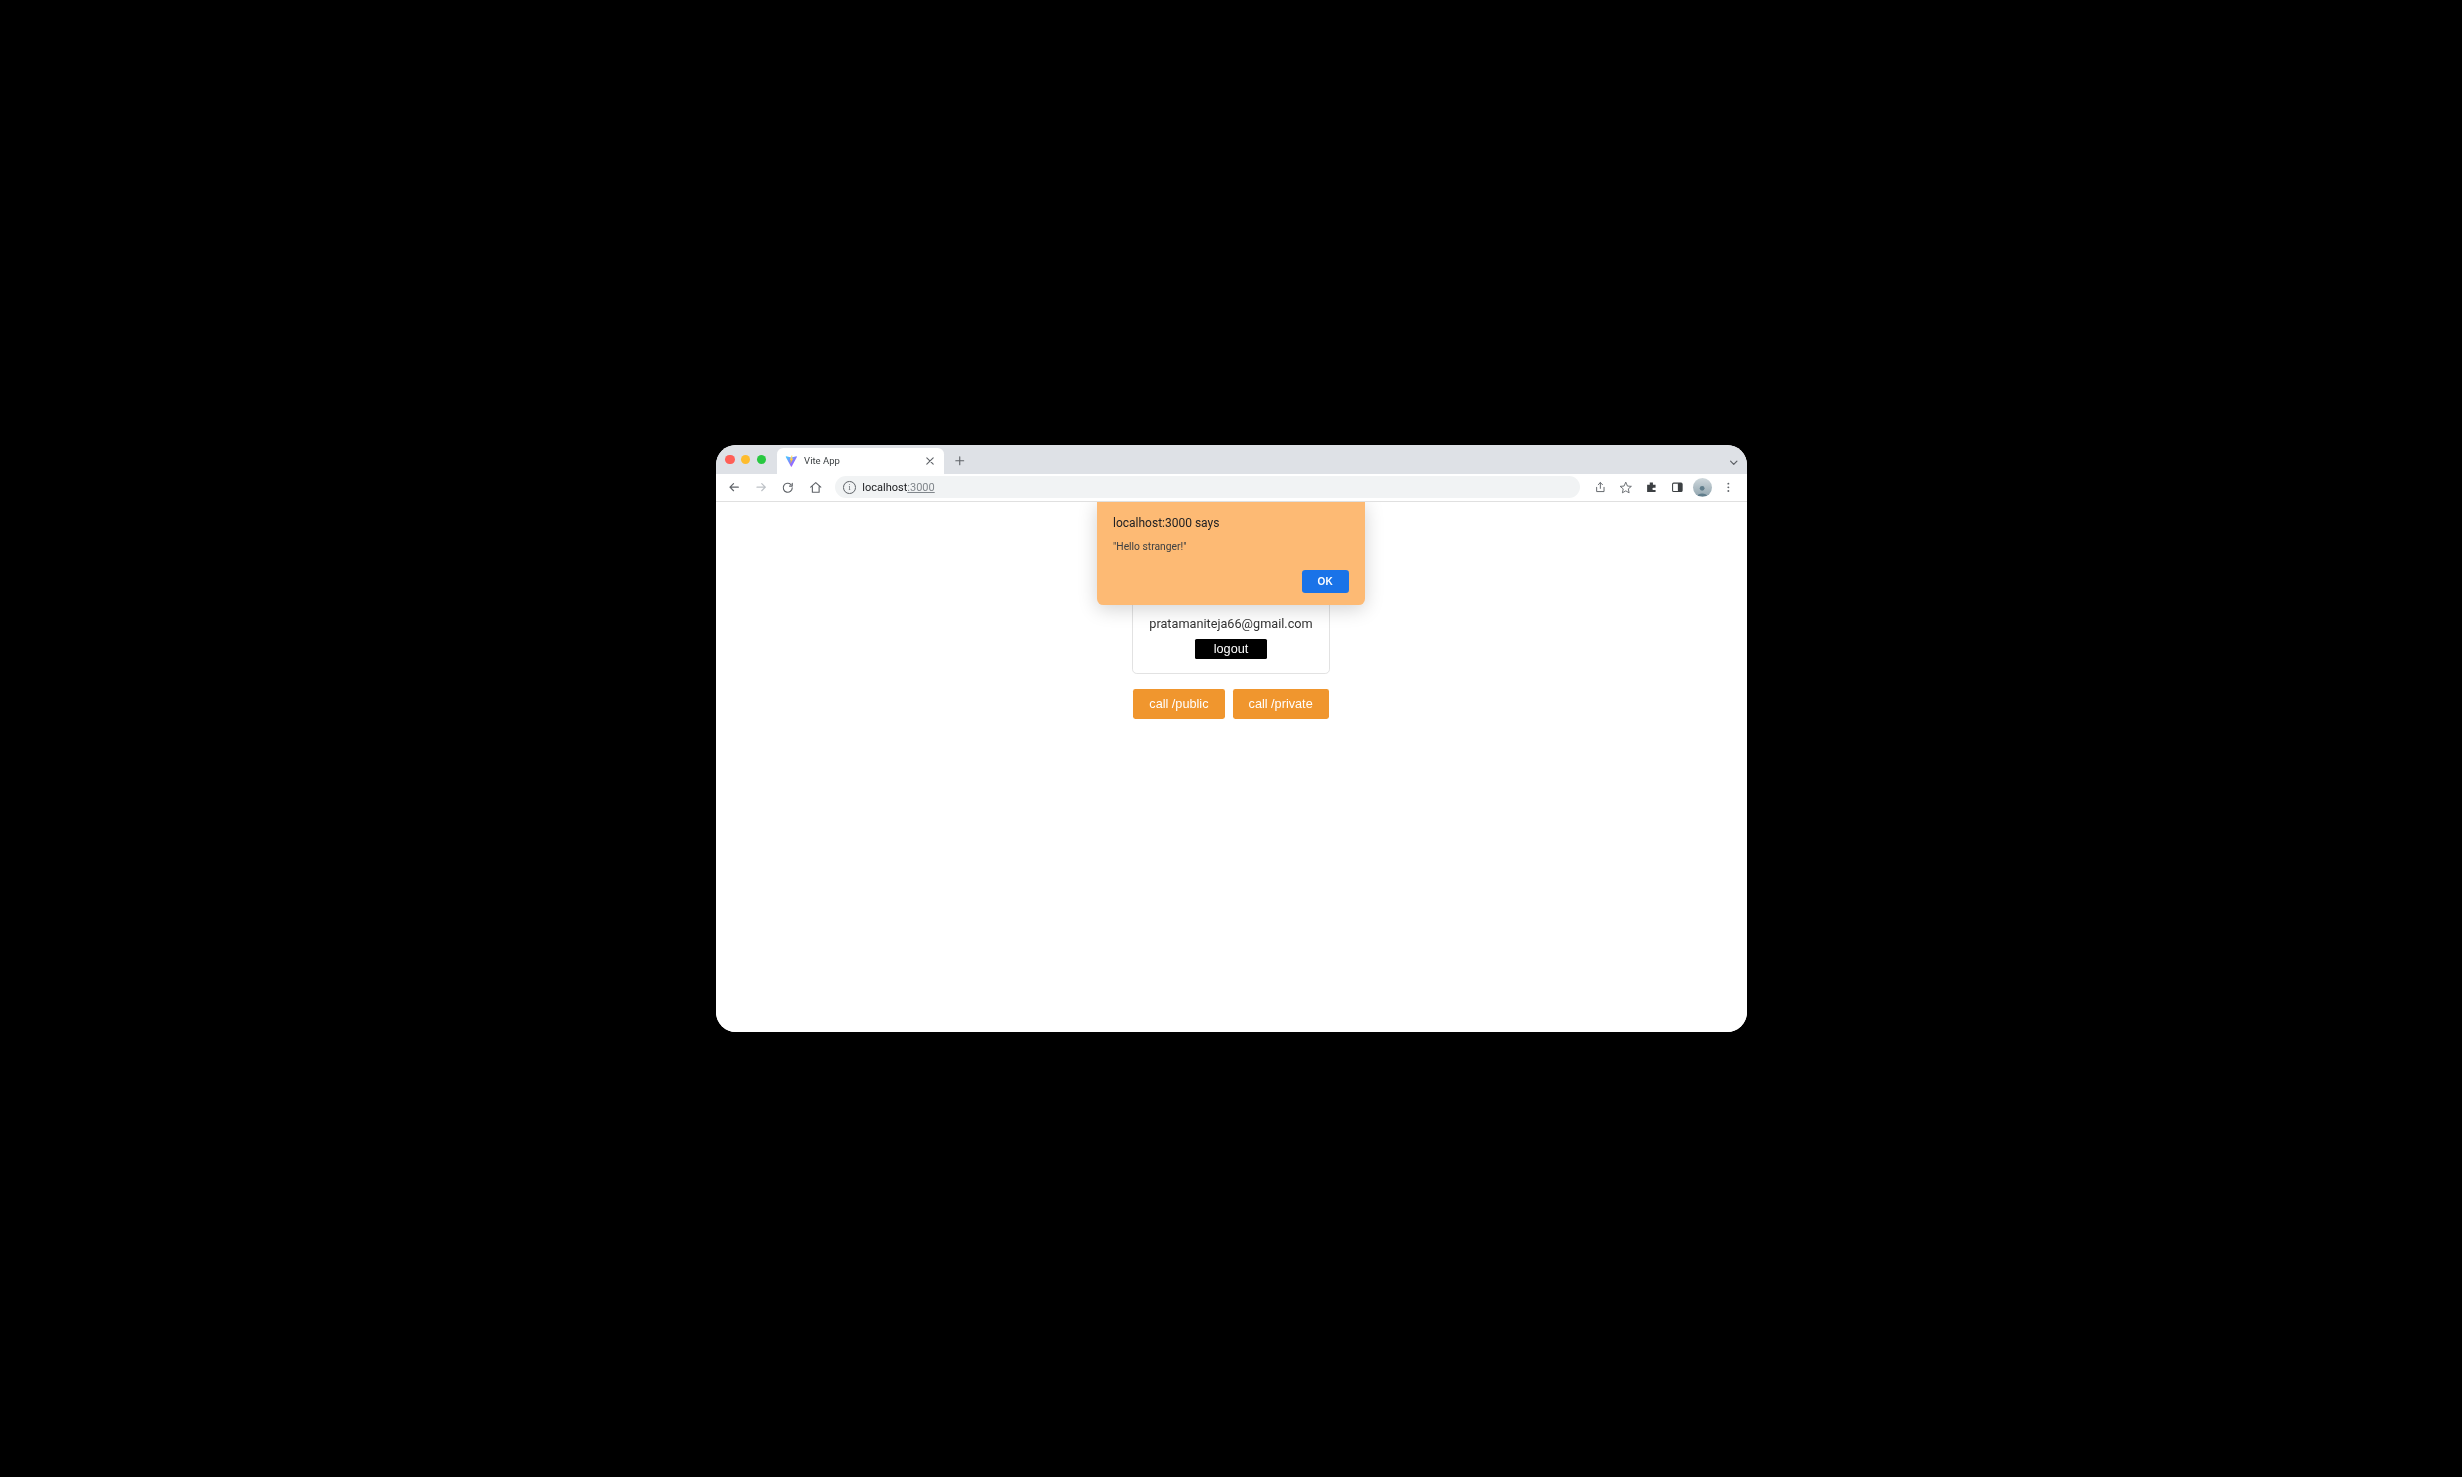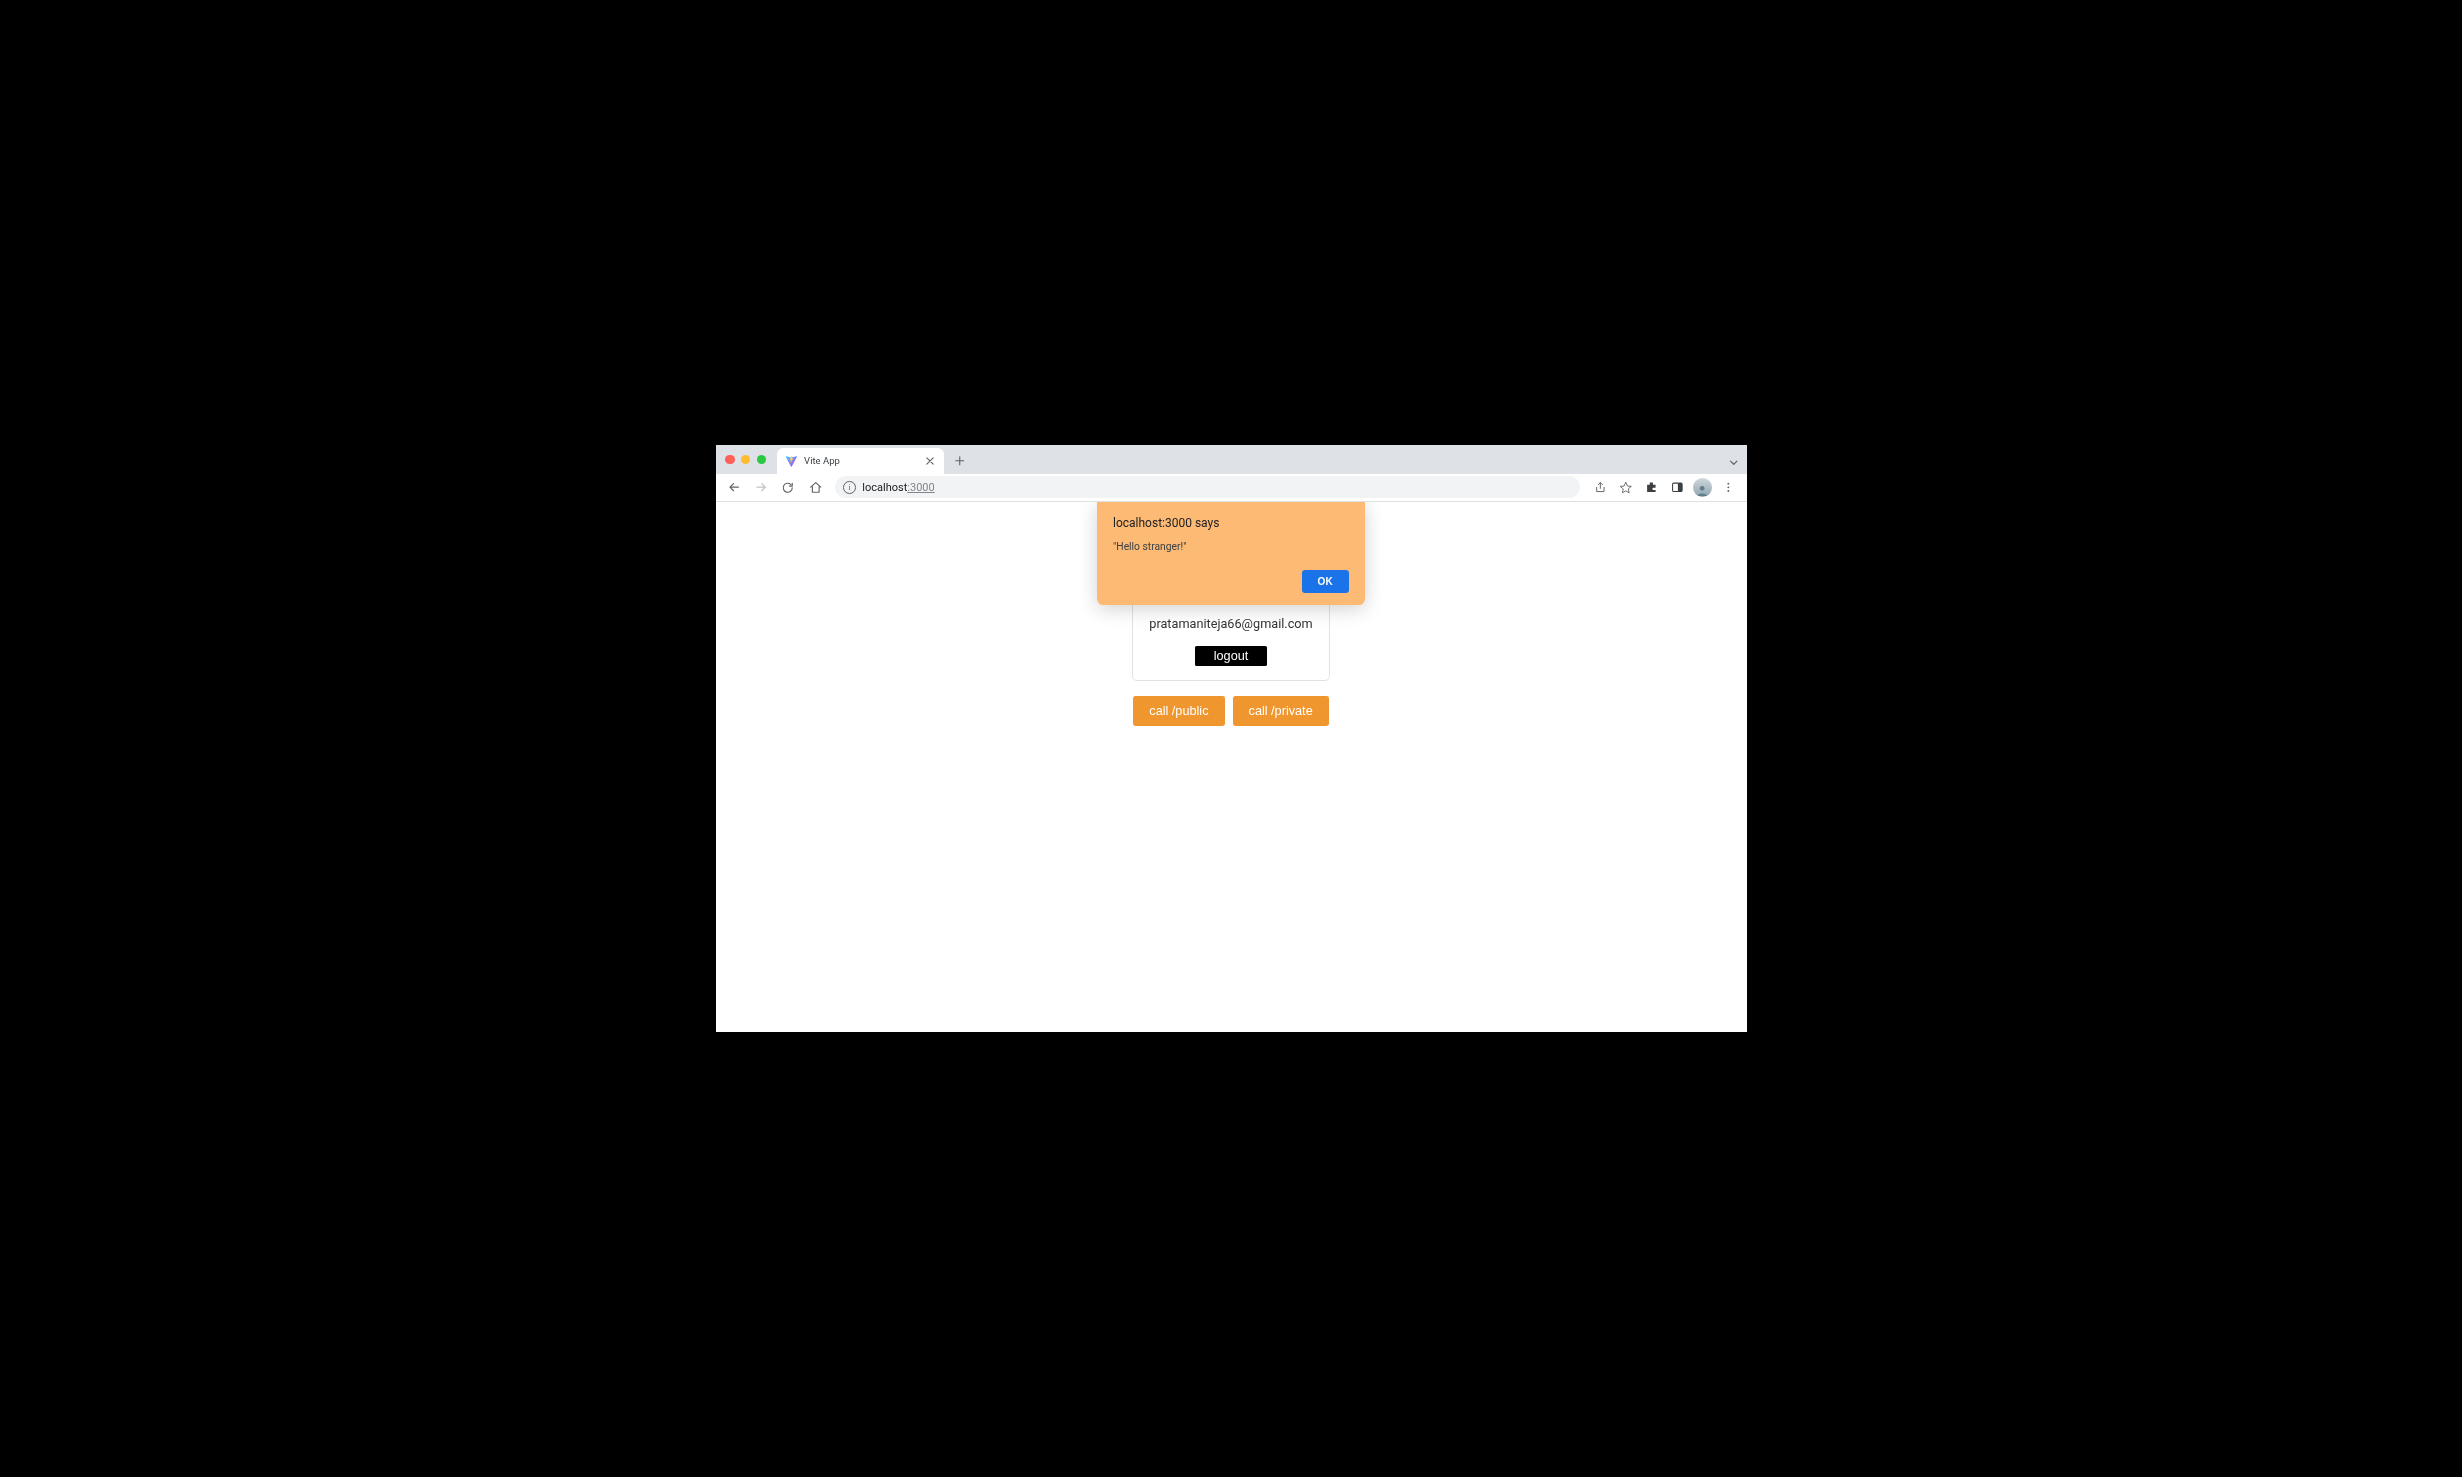--- a/index.html
+++ b/index.html
@@ -9,21 +9,21 @@
       width: 100%;
       height: 100vh;
       display: flex;
       justify-content: center;
       align-items: center;
     }
     .browser-window {
       width: 1031px;
       height: 587px;
       background: #fff;
-      border-radius: 0;
+      border-radius: 20px;
       overflow: hidden;
       display: flex;
       flex-direction: column;
       box-shadow: 0 8px 32px rgba(0,0,0,0.5);
     }
     
     .title-bar {
       height: 28.6px;
       background: #dee1e6;
       display: flex;
@@ -137,21 +137,21 @@
       display: flex;
       flex-direction: column;
       align-items: center;
       padding-top: 16px;
     }
     .card {
       border: 0.8px solid #e2e2e2;
       border-radius: 4.8px;
       padding: 16px 16px 14.3px 16px;
       display:flex; flex-direction:column; align-items:center;
-      gap: 15px;
+      gap: 8px;
       min-width: 175px;
       margin-top: 81px;
     }
     .email-text { font-size: 12.7px; color:#333; }
     .logout-btn {
       background: #000; color: #fff;
       border: none; padding: 3px 19px;
       font-size: 12.7px; border-radius: 1.6px;
       cursor: pointer;
     }

